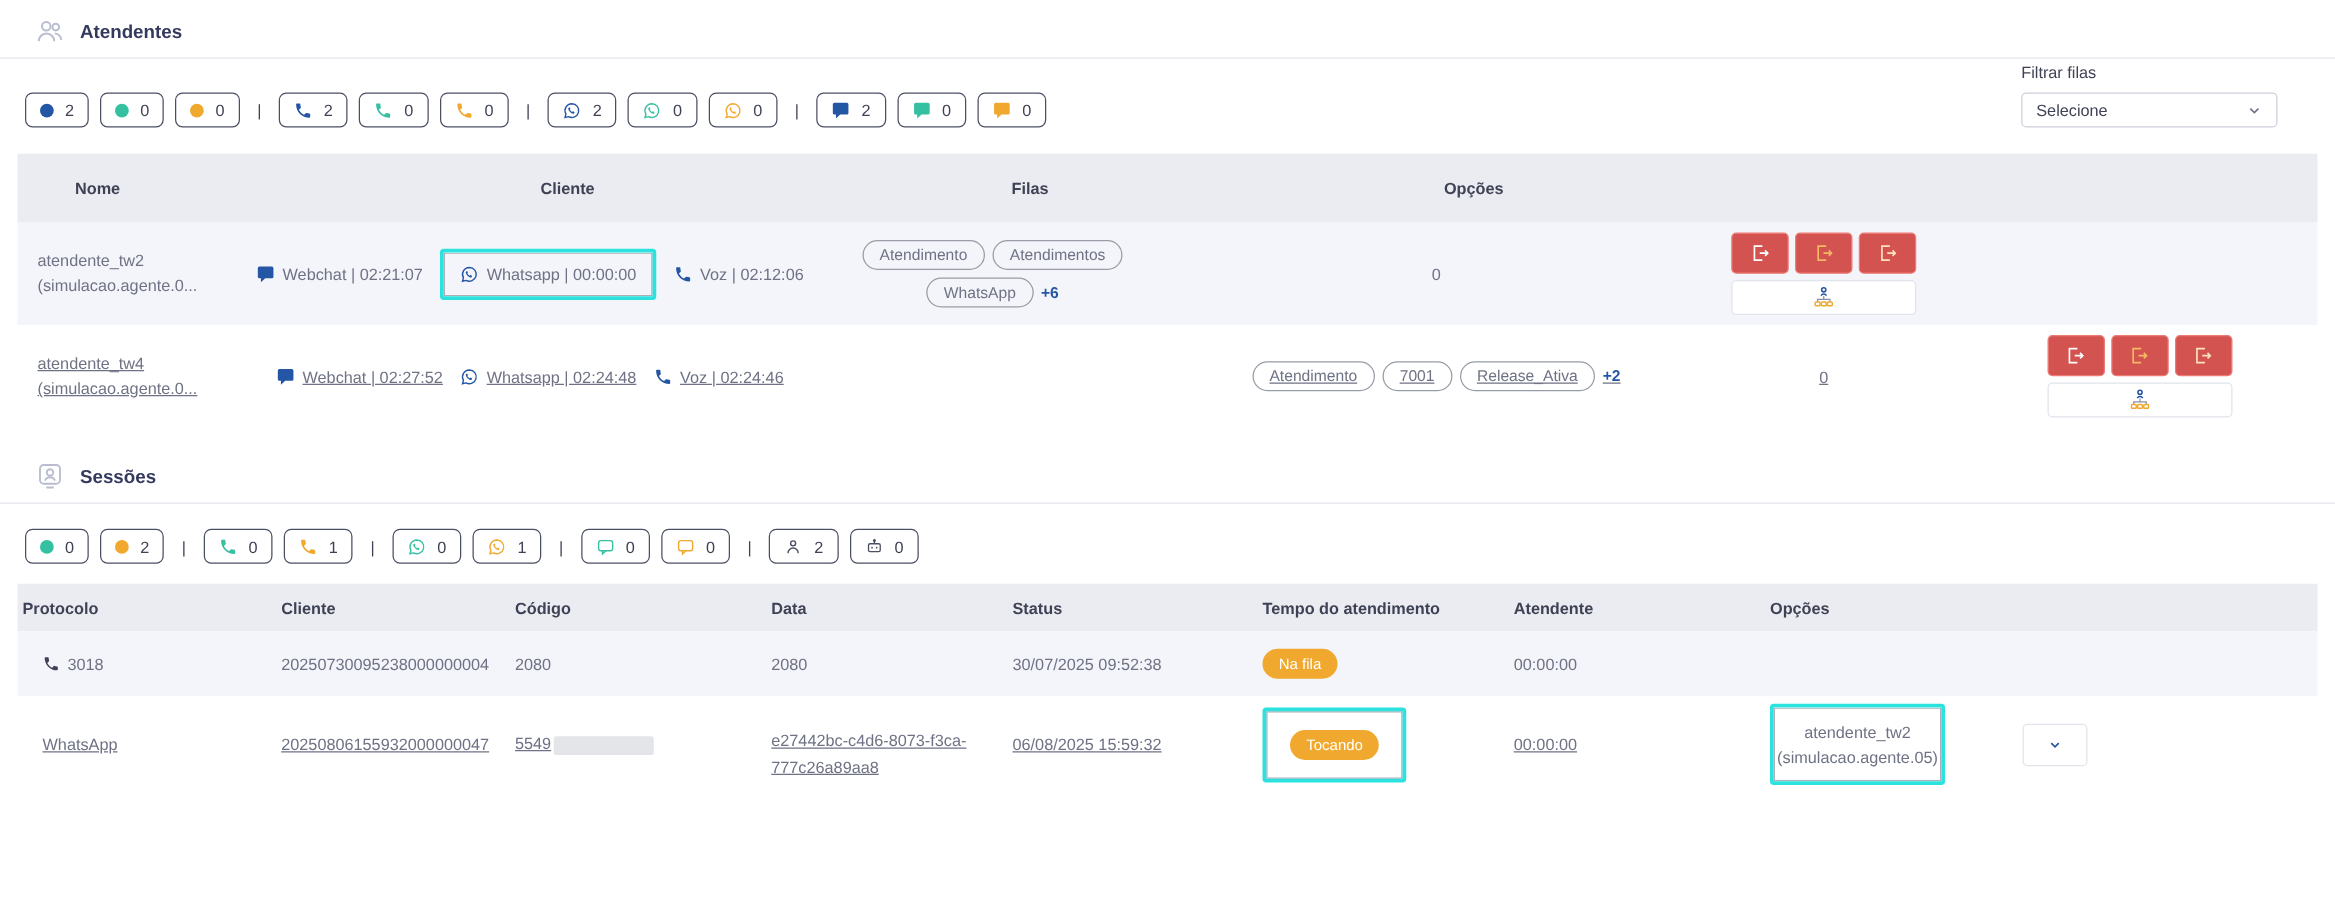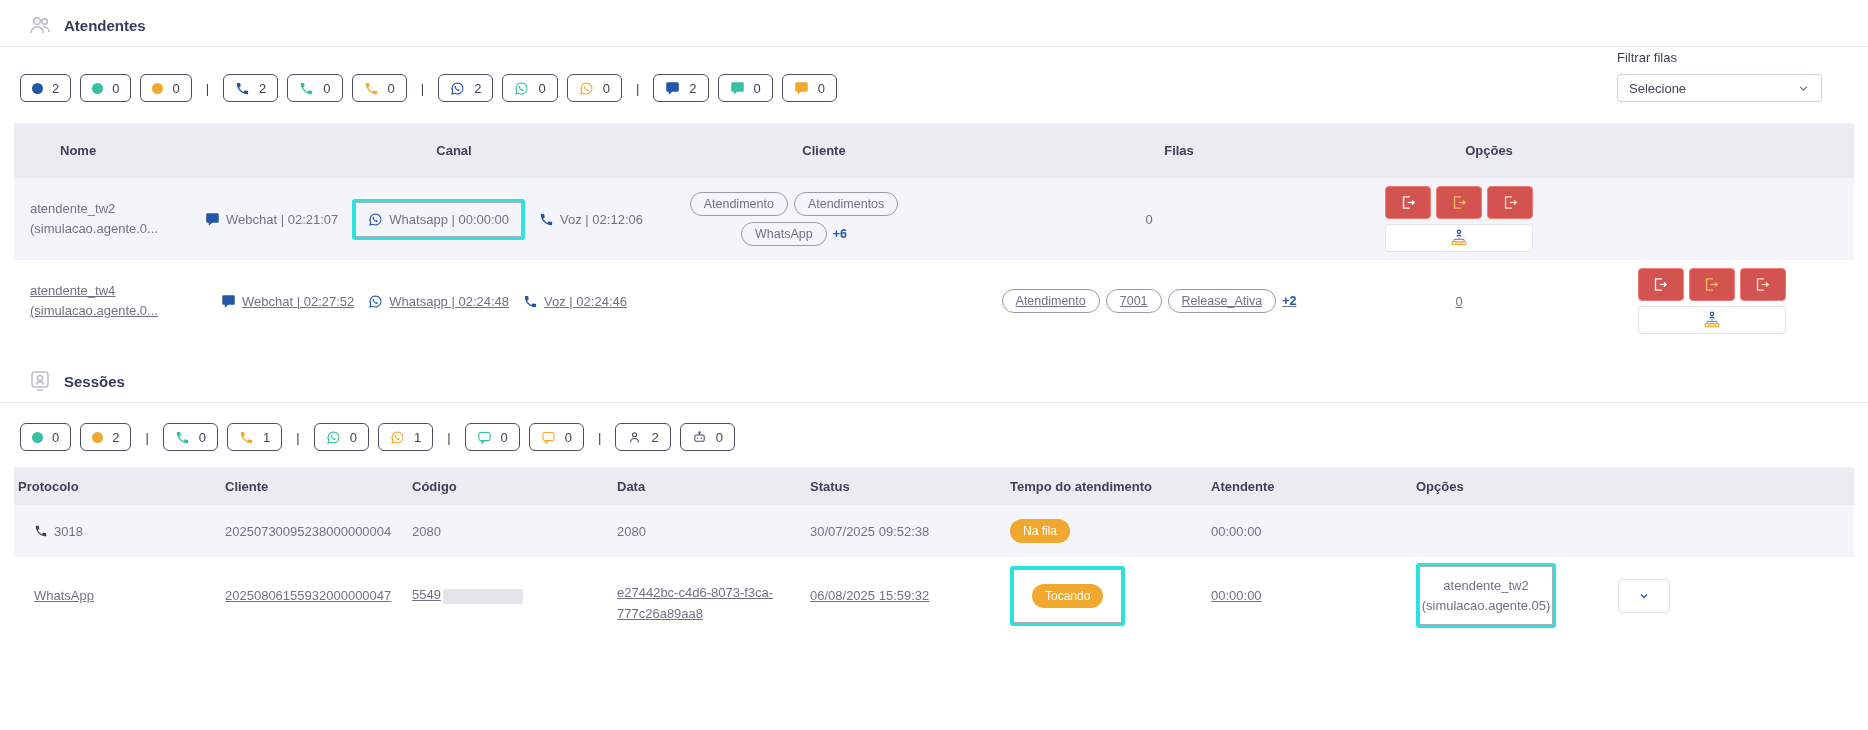--- a/index.html
+++ b/index.html
@@ -185,21 +185,20 @@
       <div class="select">
         <span>Selecione</span>
         <svg width="13" height="13" viewBox="0 0 24 24" fill="none" stroke="#6e7284" stroke-width="2.4">
             <path d="M6 9l6 6 6-6"></path>
           </svg>
       </div>
     </div>
 
     <div class="a-grid thead">
       <div class="cell pl">Nome</div>
-      <div class="cell center">Canal</div>
       <div class="cell center">Cliente</div>
       <div class="cell center">Filas</div>
       <div class="cell center">Opções</div>
     </div>
 
     <div class="a-grid trow a-row odd">
       <div class="cell pl">
         <div class="nome-line">atendente_tw2</div>
         <div class="nome-line">(simulacao.agente.0...</div>
       </div>

